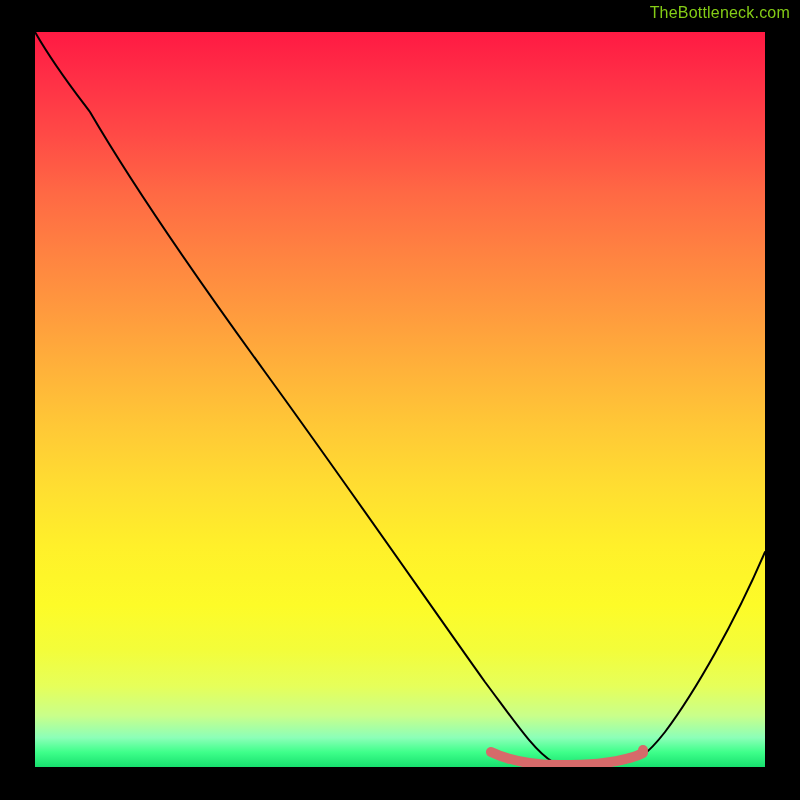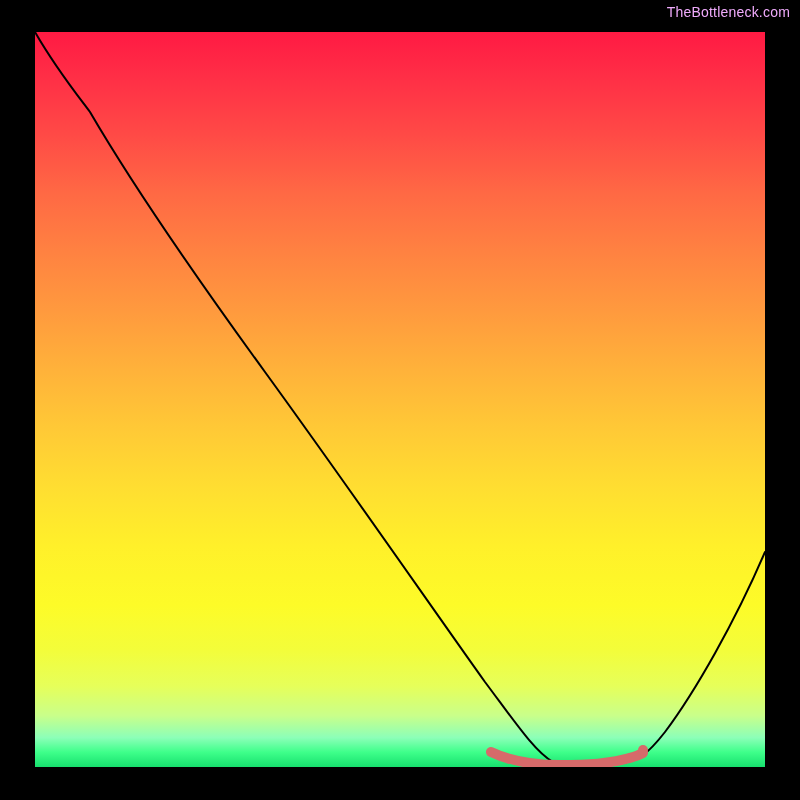--- a/index.html
+++ b/index.html
@@ -14,22 +14,22 @@
   .frame {
     position: relative;
     width: 800px;
     height: 800px;
     background: #000;
   }
   .watermark {
     position: absolute;
     top: 4px;
     right: 10px;
-    color: #f0abfc;
-    font-size: 14px;
+    color: #84cc16;
+    font-size: 16px;
     font-weight: 400;
     z-index: 5;
     letter-spacing: 0.2px;
     margin-left: 34px;
   }
   .plot-area {
     position: absolute;
     left: 35px;
     top: 32px;
     width: 730px;

